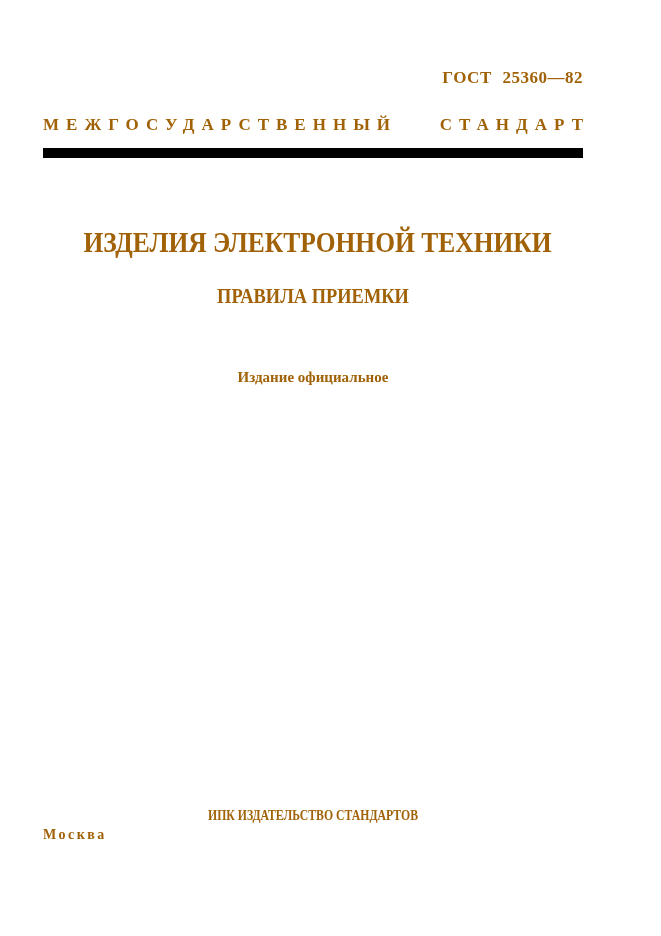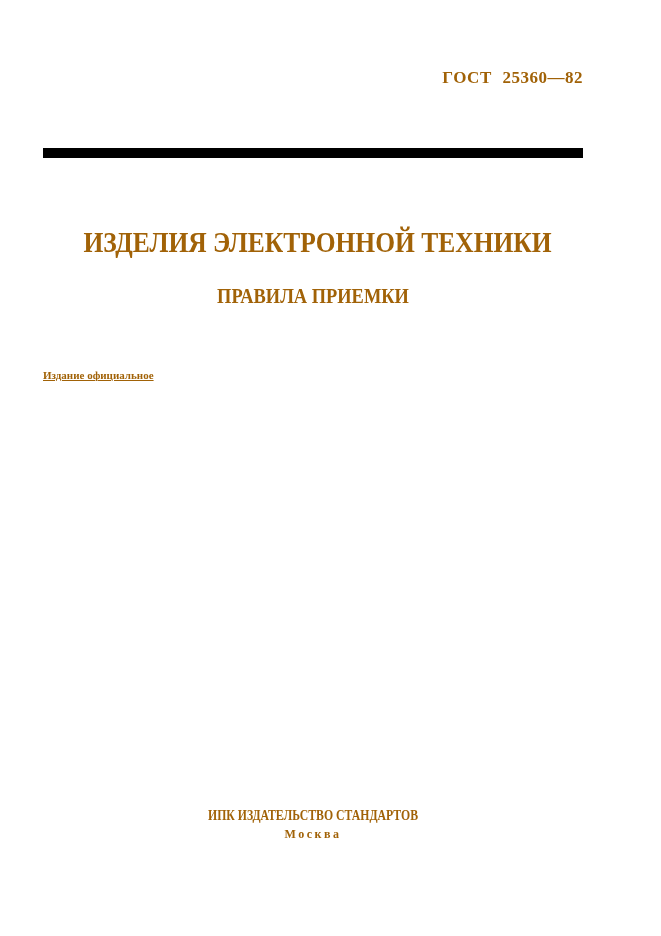--- a/index.html
+++ b/index.html
@@ -88,60 +88,63 @@
     line-height: 1;
     white-space: nowrap;
     transform: scaleX(0.92);
     transform-origin: 50% 50%;
   }
   .edition {
     position: absolute;
     top: 370px;
     left: 0;
     width: 100%;
-    font-size: 11px;
+    text-align: center;
+    font-size: 15px;
     font-weight: bold;
     line-height: 1;
     white-space: nowrap;
-    text-decoration: underline;
   }
   .publisher {
     position: absolute;
     top: 809px;
     left: 0;
     width: 100%;
     text-align: center;
     font-size: 14px;
     font-weight: bold;
     line-height: 1;
     white-space: nowrap;
     transform: scaleX(0.84);
     transform-origin: 50% 50%;
   }
   .city {
     position: absolute;
     top: 828px;
     left: 0;
     width: 100%;
-    text-align: center;
-    font-size: 12px;
+    font-size: 14px;
     font-weight: bold;
     line-height: 1;
     letter-spacing: 2.5px;
     white-space: nowrap;
   }
 </style>
 </head>
 <body>
 
 <div class="page">
   <div class="content">
 
     <div class="doc-number">ГОСТ 25360—82</div>
 
+    <div class="band">
+      <span>МЕЖГОСУДАРСТВЕННЫЙ</span>
+      <span class="w2">СТАНДАРТ</span>
+    </div>
 
     <div class="rule"></div>
 
     <h1 class="title">ИЗДЕЛИЯ ЭЛЕКТРОННОЙ ТЕХНИКИ</h1>
 
     <h2 class="subtitle">ПРАВИЛА ПРИЕМКИ</h2>
 
     <div class="edition">Издание официальное</div>
 
     <div class="publisher">ИПК ИЗДАТЕЛЬСТВО СТАНДАРТОВ</div>

